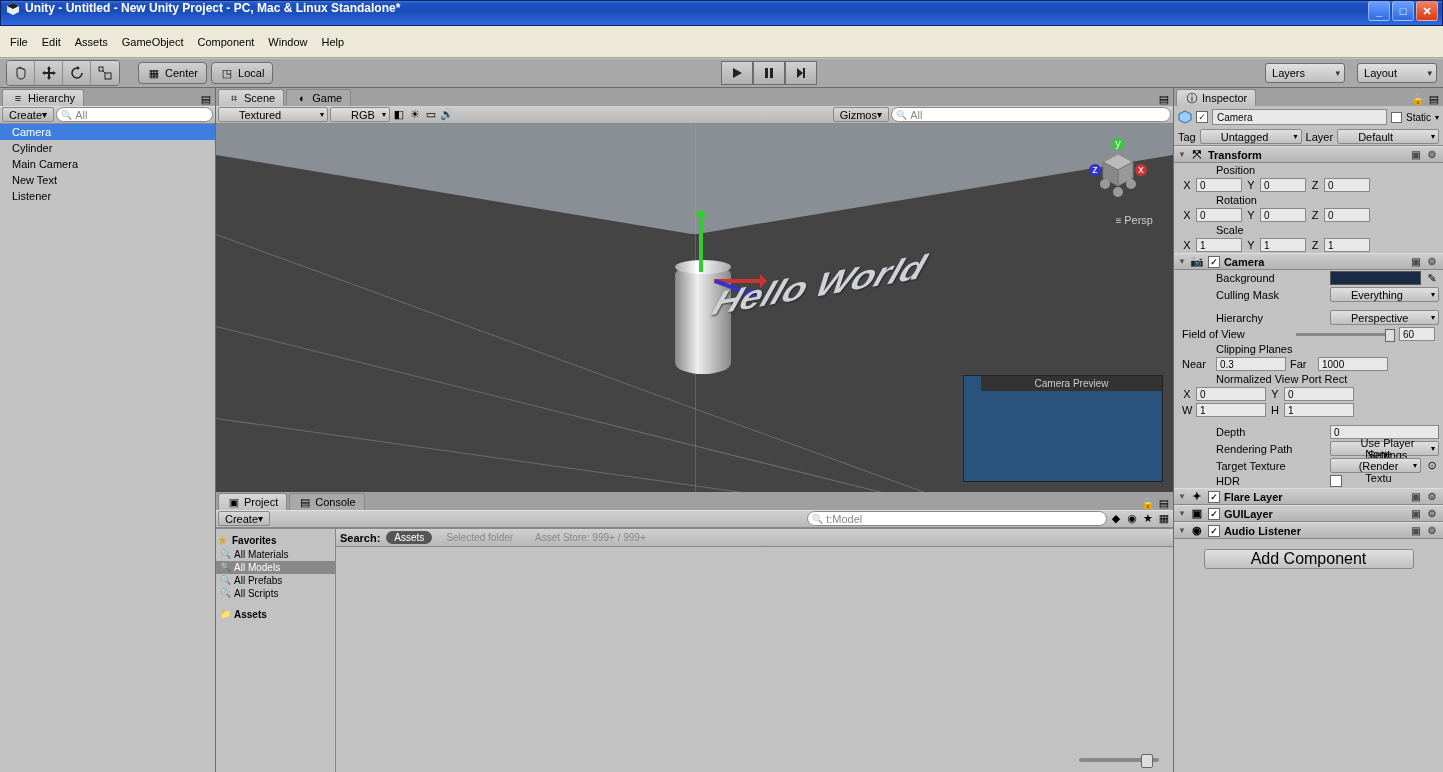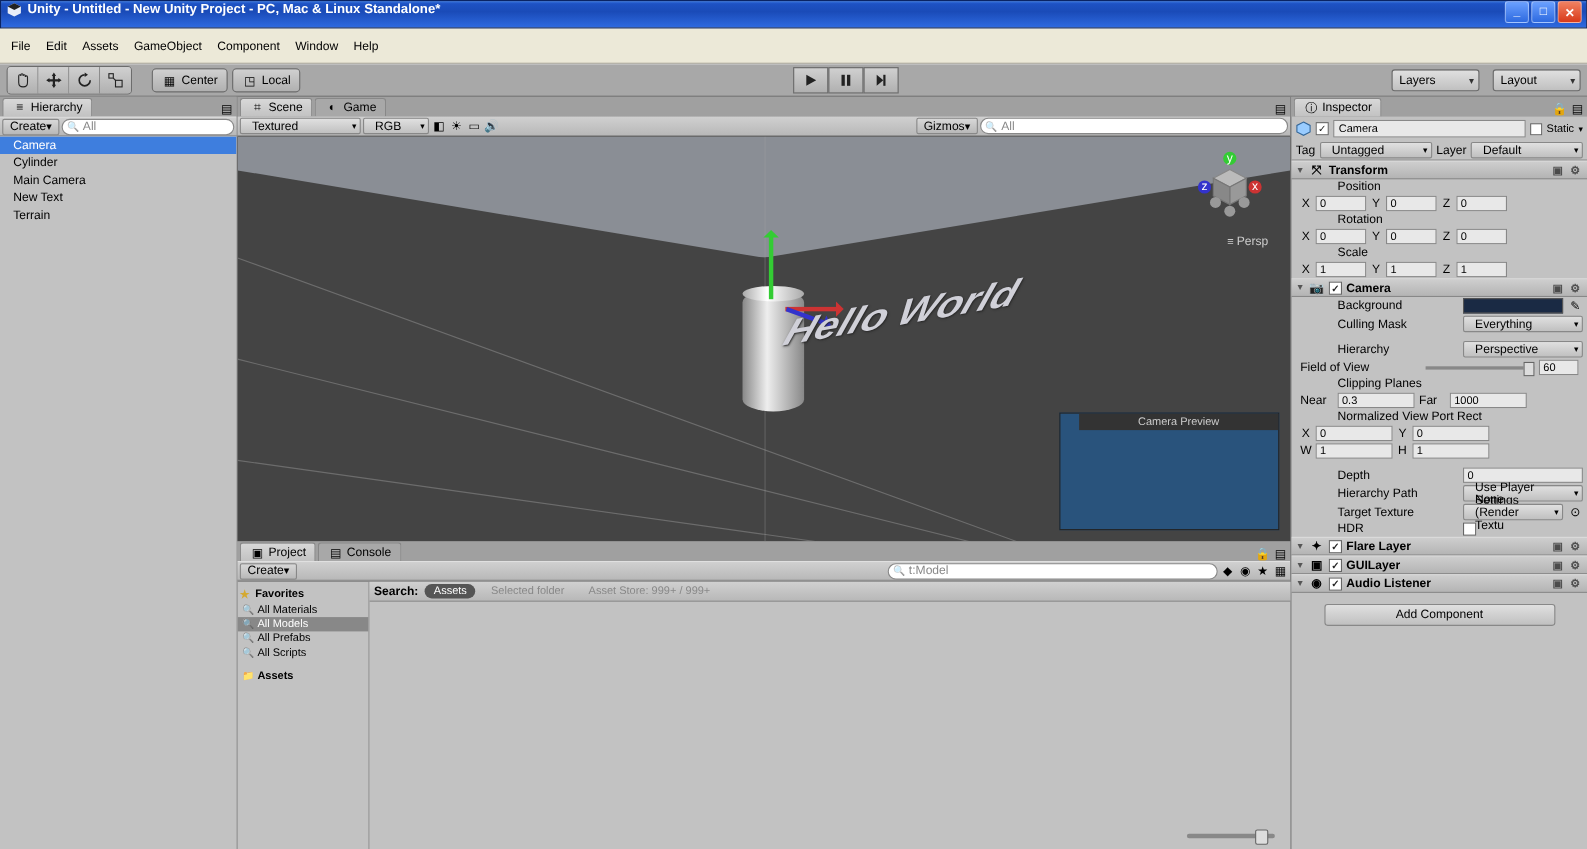--- a/index.html
+++ b/index.html
@@ -25,21 +25,21 @@
 .dd { height:20px; background:linear-gradient(#e0e0e0,#c0c0c0); border:1px solid #6c6c6c; border-radius:3px; padding:0 16px 0 6px; display:flex; align-items:center; position:relative; min-width:80px; }
 .dd::after { content:"▾"; position:absolute; right:4px; font-size:9px; color:#333; }
 
 .main-area { flex:1; display:flex; min-height:0; }
 .left-col { width:216px; display:flex; flex-direction:column; background:#c2c2c2; border-right:1px solid #6c6c6c; }
 .center-col { flex:1; display:flex; flex-direction:column; min-width:0; }
 .right-col { width:270px; background:#c2c2c2; border-left:1px solid #6c6c6c; display:flex; flex-direction:column; overflow-y:auto; }
 .panel-tabs { height:18px; display:flex; align-items:flex-end; background:#a0a0a0; padding:0 2px; gap:2px; }
 .tab { height:17px; padding:0 8px; background:linear-gradient(#d8d8d8,#c2c2c2); border:1px solid #888; border-bottom:none; border-radius:3px 3px 0 0; display:flex; align-items:center; gap:3px; font-size:10px; }
 .tab.inactive { background:#a8a8a8; }
-.panel-toolbar { height:18px; background:linear-gradient(#d0d0d0,#b8b8b8); border-top:1px solid #e0e0e0; border-bottom:1px solid #888; display:flex; align-items:center; padding:0 2px; gap:2px; }
+.panel-toolbar { height:18px; background:linear-gradient(#d0d0d0,#b8b8b8); border-top:1px solid #e0e0e0; border-bottom:1px solid #888; display:flex; padding:0 2px; gap:2px; }
 .mini-btn { height:15px; padding:0 6px; display:flex; align-items:center; background:linear-gradient(#d8d8d8,#b8b8b8); border:1px solid #888; border-radius:2px; font-size:10px; }
 .search-field { flex:1; height:15px; background:#fff; border:1px solid #888; border-radius:8px; display:flex; align-items:center; padding:0 4px; font-size:10px; color:#888; }
 .search-field::before { content:"🔍"; font-size:9px; margin-right:3px; opacity:.6; }
 .hierarchy-list { flex:1; background:#c2c2c2; overflow-y:auto; }
 .h-item { padding:2px 12px; font-size:11px; color:#000; }
 .h-item.selected { background:#3e7ede; color:#fff; }
 
 .scene-tabs { height:18px; display:flex; align-items:flex-end; background:#a0a0a0; padding:0 2px; gap:2px; }
 .scene-toolbar { height:18px; background:linear-gradient(#d0d0d0,#b8b8b8); border-bottom:1px solid #888; display:flex; align-items:center; padding:0 2px; gap:2px; }
 .scene-view { flex:1; background:#444; position:relative; overflow:hidden; }
@@ -79,35 +79,35 @@
 .chip.dim { color:#888; }
 .slider { width:80px; height:4px; background:#888; border-radius:2px; margin:4px; position:absolute; right:10px; bottom:6px; }
 .slider::after { content:""; position:absolute; right:6px; top:-4px; width:10px; height:12px; background:#ddd; border:1px solid #666; border-radius:2px; }
 
 .insp-section { border-bottom:1px solid #888; }
 .insp-header-row { display:flex; align-items:center; padding:3px 4px; gap:4px; }
 .insp-header-row .name-field { flex:1; height:16px; background:#e8e8e8; border:1px solid #888; padding:0 4px; font-size:10px; }
 .chk { width:12px; height:12px; background:#fff; border:1px solid #666; display:inline-flex; align-items:center; justify-content:center; font-size:9px; color:#222; }
 .insp-row { display:flex; align-items:center; padding:1px 4px; gap:4px; font-size:10px; }
 .insp-row .lbl { width:110px;margin-left:38px; }
-.mini-dd { height:15px; background:linear-gradient(#e0e0e0,#c0c0c0); border:1px solid #888; border-radius:2px; padding:0 14px 0 10px; font-size:10px; position:relative; display:flex; align-items:center; flex:1; min-width:40px; }
+.mini-dd { height:15px; background:linear-gradient(#e0e0e0,#c0c0c0); border:1px solid #888; border-radius:2px; padding:0 14px 0 20px; font-size:10px; position:relative; display:flex; align-items:center; flex:1; min-width:40px;text-align:center; }
 .mini-dd::after { content:"▾"; position:absolute; right:3px; font-size:8px; }
 .comp-header { height:17px; background:linear-gradient(#cecece,#b4b4b4); display:flex; align-items:center; padding:0 4px; gap:4px; font-weight:bold; font-size:10px; border-top:1px solid #ddd; border-bottom:1px solid #888; }
 .comp-header::before { content:"▼"; font-size:8px; color:#555; }
 .comp-icons { margin-left:auto; display:flex; gap:2px; }
 .comp-icons span { width:14px; height:14px; display:inline-flex; align-items:center; justify-content:center; font-size:10px; opacity:.6; }
 .num-field { width:46px; height:14px; background:#e8e8e8; border:1px solid #888; padding:0 3px; font-size:10px; }
 .xyz-row { display:flex; align-items:center; gap:4px; padding:1px 8px; font-size:10px; }
 .xyz-row .axis { width:10px; text-align:center; }
 .color-swatch { flex:1; height:14px; background:#1a2a44; border:1px solid #555; }
 .eyedrop { width:14px; height:14px; display:flex; align-items:center; justify-content:center; }
 .range-row { display:flex; align-items:center; gap:4px; padding:1px 8px; font-size:10px; }
 .range-track { flex:1; height:3px; background:#888; position:relative; }
 .range-track::after { content:""; position:absolute; right:0; top:-4px; width:8px; height:11px; background:#ddd; border:1px solid #666; }
-.add-comp { display:block; margin:10px auto; width:210px; height:20px; background:linear-gradient(#e0e0e0,#c0c0c0); border:1px solid #888; border-radius:3px; text-align:center; line-height:18px; font-size:11px; }
+.add-comp { display:block; margin:10px auto; width:210px; height:20px; background:linear-gradient(#e0e0e0,#c0c0c0); border:1px solid #888; border-radius:3px; text-align:center; line-height:18px; font-size:16px; }
 .ico { width:14px; height:14px; display:inline-flex; align-items:center; justify-content:center; font-size:11px; }
 svg { display:block; }
 </style>
 </head>
 <body>
 
 <div class="window">
 
   <div class="titlebar">
     <span class="titlebar-icon">
@@ -215,21 +215,21 @@
         <div class="mini-btn"><span>Create</span> ▾</div>
         <div class="search-field">
             <span>All</span>
           </div>
       </div>
       <div class="hierarchy-list">
         <div class="h-item selected">Camera</div>
         <div class="h-item">Cylinder</div>
         <div class="h-item">Main Camera</div>
         <div class="h-item">New Text</div>
-        <div class="h-item">Terrain</div>
+        <div class="h-item">Listener</div>
       </div>
     </div>
 
     <div class="center-col">
       <div class="scene-tabs">
         <div class="tab">
             <span class="ico">⌗</span>
             <span>Scene</span>
           </div>
         <div class="tab inactive">
@@ -470,21 +470,21 @@
           <input class="num-field" style="width: 70px;" value="1">
           <span class="axis">H</span>
           <input class="num-field" style="width: 70px;" value="1">
         </div>
       <div style="height:6px"></div>
       <div class="insp-row">
           <span class="lbl">Depth</span>
           <input class="num-field" style="flex: 1 1 0%;" value="0">
         </div>
       <div class="insp-row">
-          <span class="lbl">Hierarchy Path</span>
+          <span class="lbl">Rendering Path</span>
           <div class="mini-dd">
             <span>Use Player Settings</span>
           </div>
         </div>
       <div class="insp-row">
           <span class="lbl">Target Texture</span>
           <div class="mini-dd">
             <span>None (Render Textu</span>
           </div>
           <span class="ico">⊙</span>

